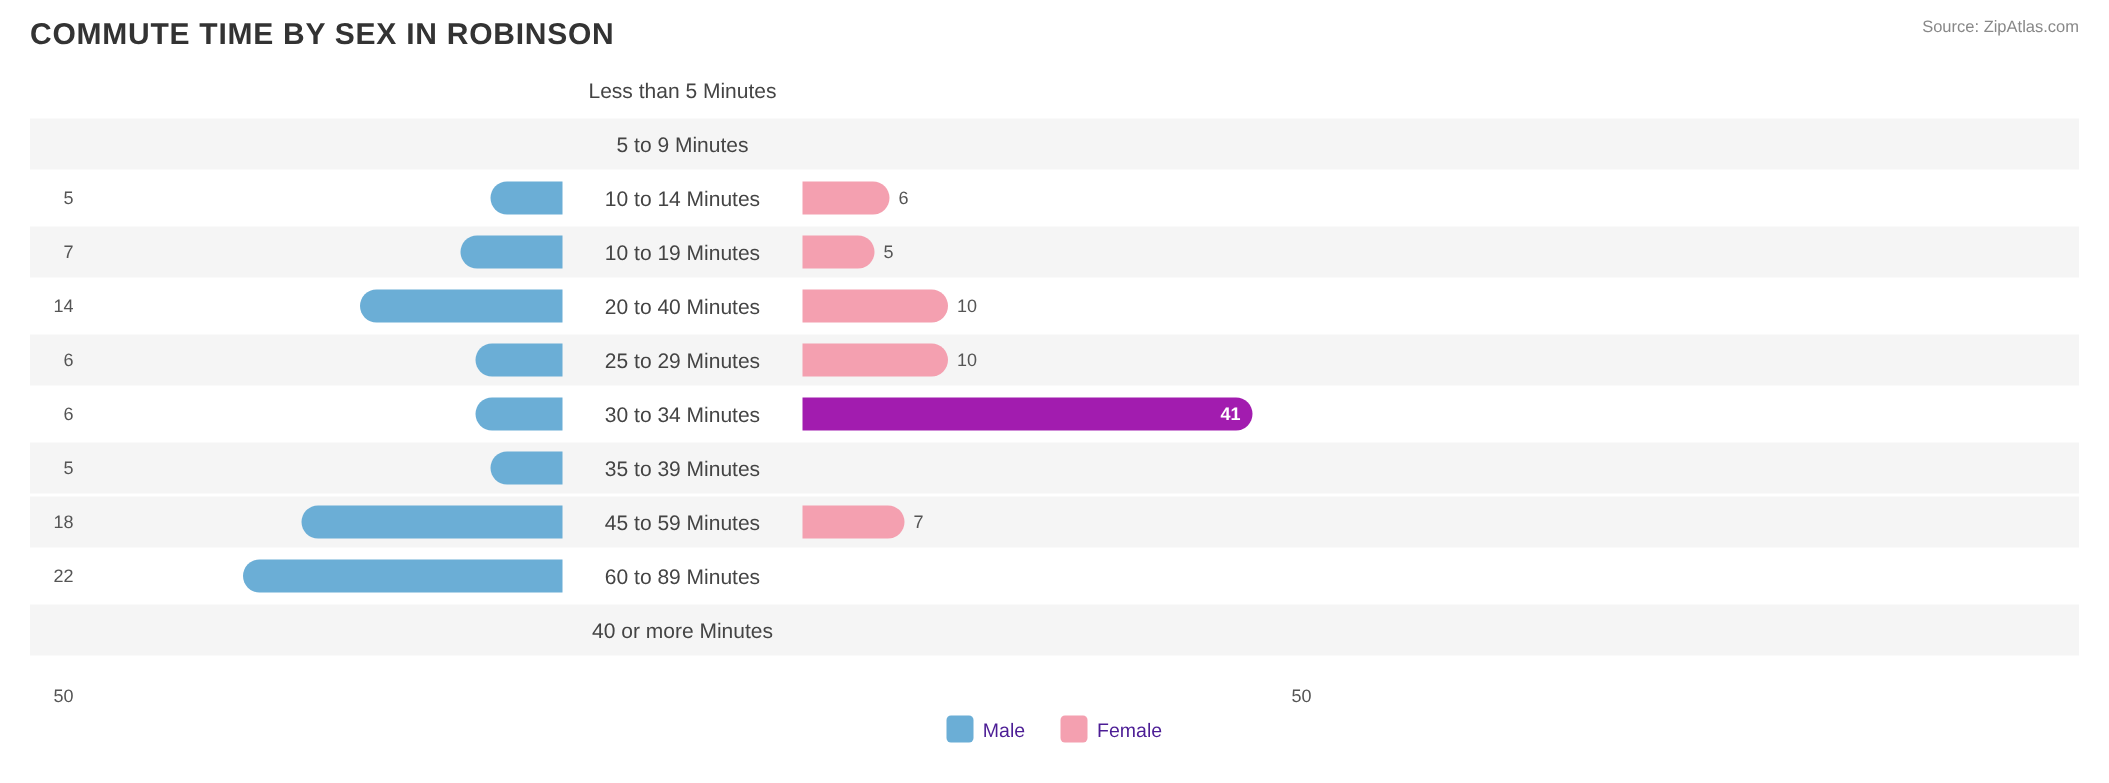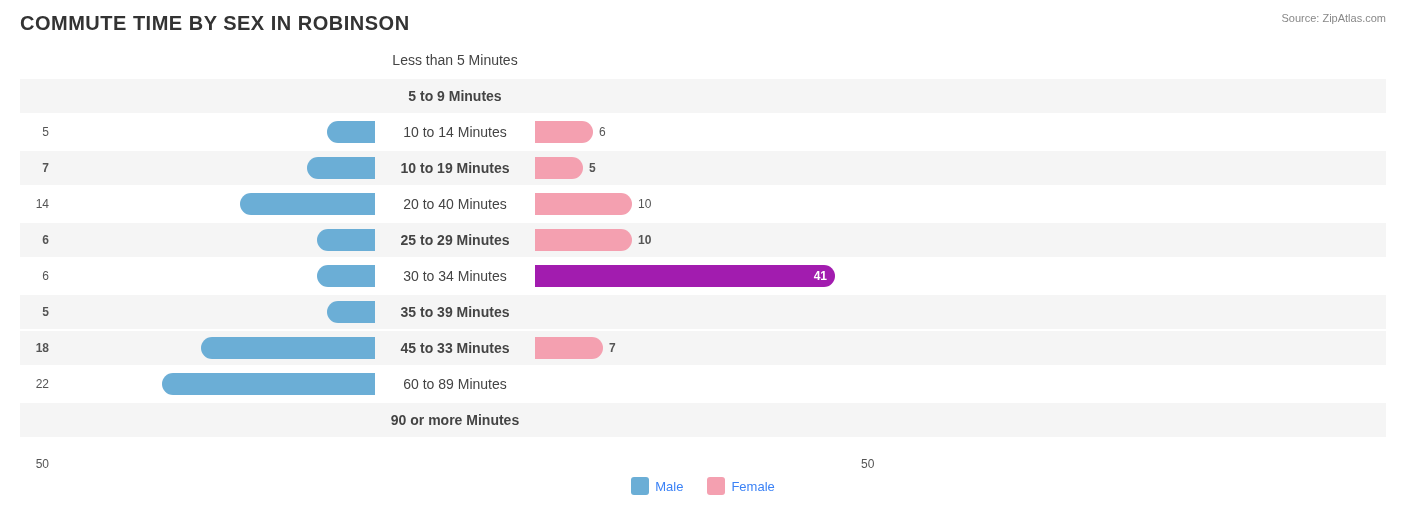--- a/index.html
+++ b/index.html
@@ -37,21 +37,20 @@
       height: calc(100% - 60px);
     }
     .bar-row {
       display: flex;
       align-items: center;
       height: 34px;
       margin-bottom: 2px;
     }
     .bar-row.striped {
       background: #f5f5f5;
-      font-weight: bold;
     }
     .left-value {
       width: 35px;
       text-align: right;
       font-size: 12px;
       color: #555;
       padding-right: 6px;
       flex-shrink: 0;
     }
     .bar-left-container {
@@ -150,21 +149,21 @@
       justify-content: center;
       align-items: center;
       gap: 24px;
       margin-top: 6px;
     }
     .legend-item {
       display: flex;
       align-items: center;
       gap: 6px;
       font-size: 13px;
-      color: #3b82f6;
+      color: #4c1d95;
     }
     .legend-box {
       width: 18px;
       height: 18px;
       border-radius: 3px;
     }
   </style>
 </head>
 <body>
 
@@ -291,21 +290,21 @@
         </div>
         <div class="right-value"></div>
       </div>
     </div>
   </div>
       <div class="bar-row striped">
     <div class="left-value">18</div>
     <div class="bar-left-container">
       <div class="bar-male" style="width:174px;"></div>
     </div>
-    <div class="label-center">45 to 33 Minutes</div>
+    <div class="label-center">45 to 59 Minutes</div>
     <div class="bar-right-container">
       <div class="female-wrapper">
         <div class="bar-female" style="width:68px;">
           
         </div>
         <div class="right-value">7</div>
       </div>
     </div>
   </div>
       <div class="bar-row">
@@ -321,21 +320,21 @@
         </div>
         <div class="right-value"></div>
       </div>
     </div>
   </div>
       <div class="bar-row striped">
     <div class="left-value"></div>
     <div class="bar-left-container">
       <div class="bar-male" style="width:0px;"></div>
     </div>
-    <div class="label-center">90 or more Minutes</div>
+    <div class="label-center">40 or more Minutes</div>
     <div class="bar-right-container">
       <div class="female-wrapper">
         <div class="bar-female" style="width:0px;">
           
         </div>
         <div class="right-value"></div>
       </div>
     </div>
   </div>
     </div>

